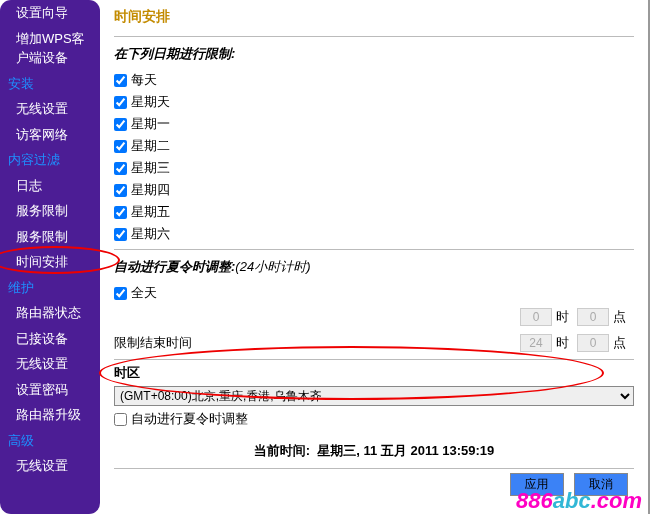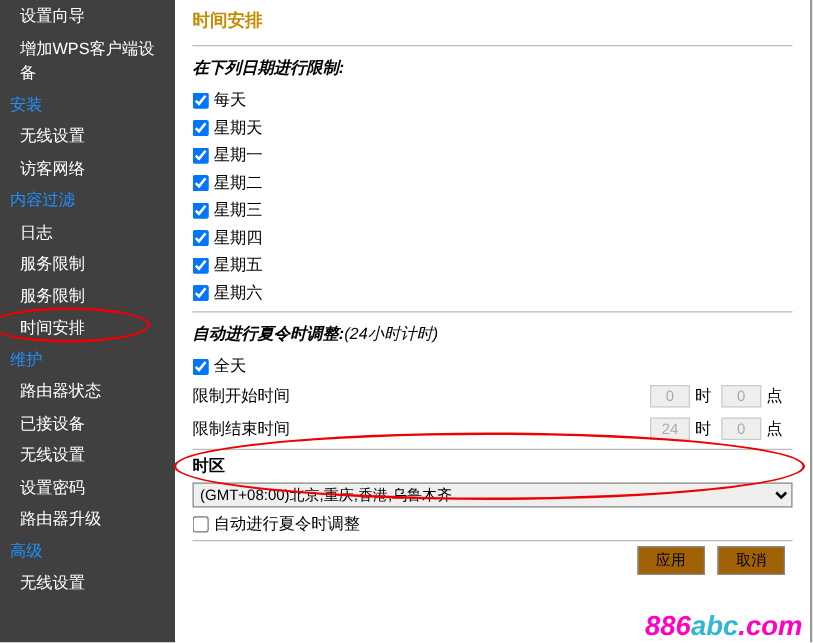--- a/index.html
+++ b/index.html
@@ -1,42 +1,42 @@
 <!DOCTYPE html>
 <html><head>
   <meta charset="utf-8">
   <style>
     * { margin: 0; padding: 0; box-sizing: border-box; font-family: "Microsoft YaHei", SimSun, Arial, sans-serif; }
     body { width: 650px; height: 514px; overflow: hidden; position: relative; }
     .container { display: flex; height: 514px; }
-    .sidebar { width: 152px; background: #404040; color: #fff; font-size: 13px; overflow: visible; position: relative; }
+    .sidebar { width: 152px; background: #4c1d95; color: #fff; font-size: 13px; overflow: visible; position: relative; border-radius: 11px; }
     .sidebar-item { padding: 3px 8px 3px 16px; text-align: left; cursor: pointer; line-height: 1.5; }
     .sidebar-header { padding: 3px 8px 3px 8px; color: #1e90ff; font-size: 13px; line-height: 1.5; }
     .highlighted { position: relative; }
     .ellipse { position: absolute; border: 2px solid #e00; border-radius: 50%; pointer-events: none; }
     .ellipse-nav { width: 130px; height: 28px; left: -10px; top: -3px; }
     .ellipse-tz { width: 505px; height: 54px; left: -15px; top: -14px; }
     .main { flex: 1; background: #fff; padding: 0; overflow: visible; border-right: 2px solid #999; }
     .panel-title { color: #c38b00; font-size: 14px; font-weight: bold; padding: 8px 14px 10px; }
     .indent { margin-left: 14px; margin-right: 14px; }
     .hr { border: none; border-top: 1px solid #bbb; }
     .section-label { font-weight: bold; font-size: 13px; padding: 8px 0 6px; font-style: italic; }
     .checkbox-row { display: flex; align-items: center; font-size: 13px; padding: 2px 0; }
     .checkbox-row input { margin-right: 4px; }
     .time-row { display: flex; align-items: center; font-size: 13px; padding: 4px 0; }
     .time-row .lbl { width: 110px; }
     .time-row .spacer { flex: 1; }
     .time-input { width: 32px; background: #eee; border: 1px solid #ccc; color: #aaa; text-align: center; font-size: 12px; padding: 1px; }
     .unit { margin: 0 8px 0 4px; }
     .tz-block { position: relative; padding: 2px 0; }
     .tz-label { font-size: 13px; font-weight: bold; padding: 2px 0 4px; }
-    .tz-select { width: 480px; font-size: 12px; padding: 1px; border: 1px solid #888; display: block; }
+    .tz-select { width: 520px; font-size: 12px; padding: 1px; border: 1px solid #888; display: block; }
     .current-time { text-align: center; font-size: 13px; font-weight: bold; padding: 10px 0 8px; }
     .button-row { text-align: right; padding: 4px 20px 8px; }
-    .btn { border: 1px solid #888; background: #a16207; font-size: 12px; padding: 2px 14px; margin-left: 6px; cursor: pointer; }
+    .btn { border: 1px solid #888; background: #3b82f6; font-size: 12px; padding: 2px 14px; margin-left: 6px; cursor: pointer; }
     .watermark { position: absolute; right: 8px; bottom: 0; font-size: 22px; font-weight: bold; font-family: "Comic Sans MS", cursive; font-style: italic; pointer-events: none; }
     .wm1 { color: #ff00c4; }
     .wm2 { color: #31b7d6; }
     .wm3 { color: #ff00c4; }
   </style>
 </head>
 <body>
 
 <div class="container">
   <div class="sidebar">
@@ -106,21 +106,20 @@
     <hr class="hr indent">
     <div class="indent">
       <div class="section-label">
         <span>自动进行夏令时调整:</span><span style="font-weight:normal">(24小时计时)</span>
       </div>
       <div class="checkbox-row">
           <input type="checkbox" checked="" style="">
           <span>全天</span>
         </div>
       <div class="time-row">
-        <span class="lbl">限制开始时间</span>
         <span class="spacer"></span>
         <input class="time-input" disabled="" value="0" style="">
         <span class="unit">时</span>
         <input class="time-input" disabled="" value="0" style="">
         <span class="unit">点</span>
       </div>
       <div class="time-row">
         <span class="lbl">限制结束时间</span>
         <span class="spacer"></span>
         <input class="time-input" disabled="" value="24" style="">
@@ -136,20 +135,23 @@
         <div class="tz-label">时区</div>
         <select class="tz-select">
           <option>(GMT+08:00)北京,重庆,香港,乌鲁木齐</option>
         </select>
         <div class="checkbox-row" style="padding-top:4px">
             <input type="checkbox" style="">
             <span>自动进行夏令时调整</span>
           </div>
         <span class="ellipse ellipse-tz"></span>
       </div>
+      <div class="current-time">
+        <span>当前时间:</span>&nbsp;&nbsp;<span>星期三, 11 五月 2011 13:59:19</span>
+      </div>
     </div>
     <hr class="hr indent">
     <div class="button-row">
       <button class="btn">应用</button>
       <button class="btn">取消</button>
     </div>
   </div>
 </div>
 
 <div class="watermark">

